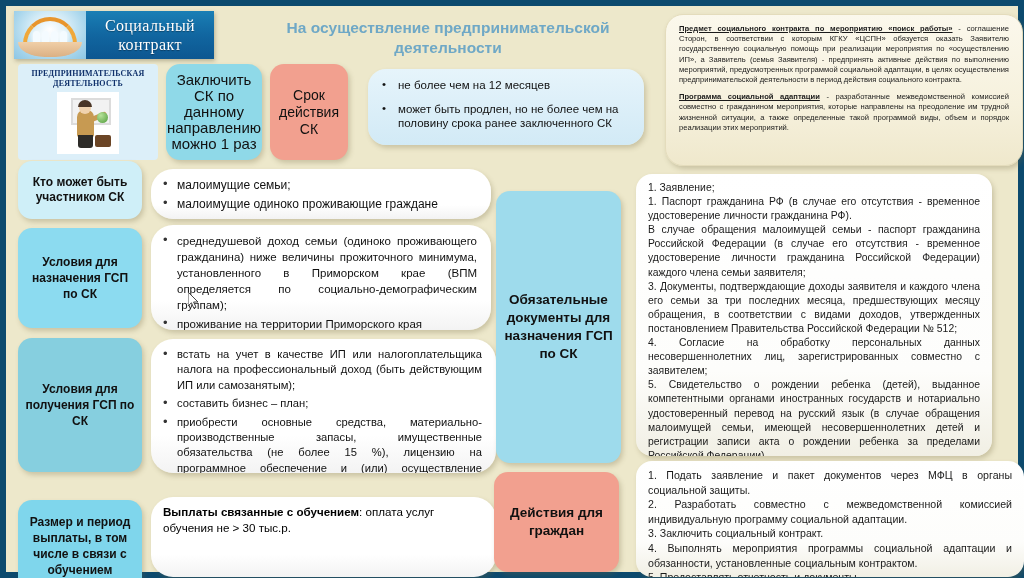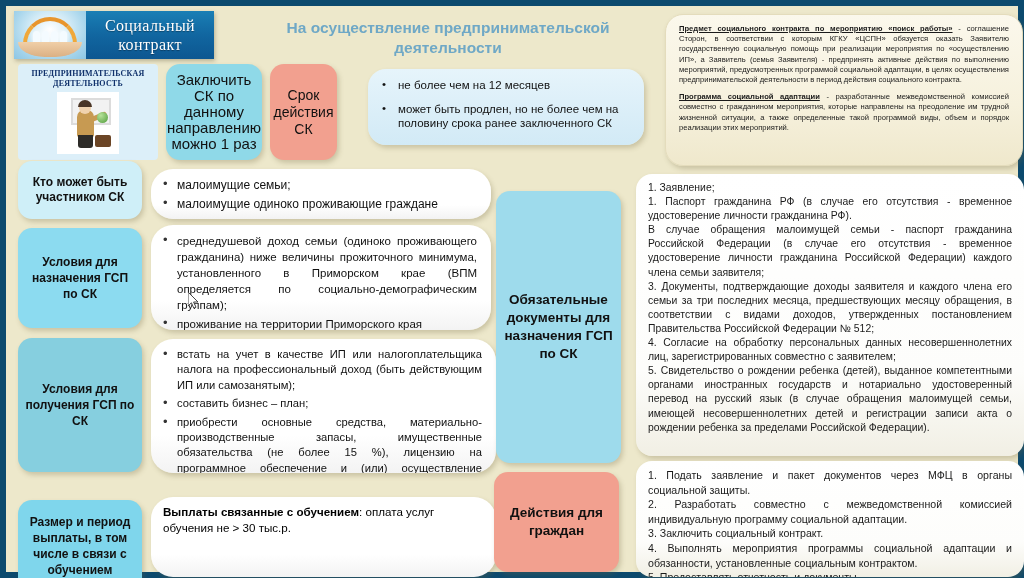--- a/index.html
+++ b/index.html
@@ -223,21 +223,21 @@
       <div class="hair"></div>
       <div class="legs"></div>
       <div class="case"></div>
     </div>
   </div>
 
   <div class="card shadow lbl" style="left:160px; top:58px; width:96px; height:96px; background:#8FD9E8; font-size:15px; line-height:16px; font-weight:400;">
     <span>Заключить СК по данному направлению можно 1 раз</span>
   </div>
 
-  <div class="card shadow lbl" style="left:264px; top:58px; width:67px; height:96px; background:#F2A08F; font-size:14px; line-height:17px; font-weight:400;">
+  <div class="card shadow lbl" style="left:264px; top:58px; width:78px; height:96px; background:#F2A08F; font-size:14px; line-height:17px; font-weight:400;">
     <span>Срок действия СК</span>
   </div>
 
   <div class="card shadow" style="left:362px; top:63px; width:276px; height:76px; background:linear-gradient(180deg,#E6F4FB,#D2EAF6); border-radius:18px; padding:9px 12px 0 8px;">
     <ul style="list-style:none; font-size:11.5px; line-height:14px; color:#111;">
       <li style="position:relative; padding-left:22px; margin-bottom:10px;">
         <span style="position:absolute;left:6px;top:-1px;">•</span>
         <span>не более чем на 12 месяцев</span>
       </li>
       <li style="position:relative; padding-left:22px;">
@@ -297,21 +297,21 @@
   </div>
 
   <div class="card shadow lbl" style="left:490px; top:185px; width:125px; height:272px; background:#9EDBEC; font-size:13.5px; line-height:18px;">
     <span>Обязательные документы для назначения ГСП по СК</span>
   </div>
 
   <div class="card shadow lbl" style="left:488px; top:466px; width:125px; height:100px; background:#F2A08F; font-size:13.5px; line-height:18px;">
     <span>Действия для граждан</span>
   </div>
 
-  <div class="doc-card shadow" style="position:absolute; left:630px; top:168px; width:388px; height:282px; font-size:10.4px; line-height:14.1px;">
+  <div class="doc-card shadow" style="position:absolute; left:630px; top:168px; width:356px; height:282px; font-size:10.4px; line-height:14.1px;">
     <p>1. Заявление;</p>
     <p>1. Паспорт гражданина РФ (в случае его отсутствия - временное удостоверение личности гражданина РФ).</p>
     <p>В случае обращения малоимущей семьи - паспорт гражданина Российской Федерации (в случае его отсутствия - временное удостоверение личности гражданина Российской Федерации) каждого члена семьи заявителя;</p>
     <p>3. Документы, подтверждающие доходы заявителя и каждого члена его семьи за три последних месяца, предшествующих месяцу обращения, в соответствии с видами доходов, утвержденных постановлением Правительства Российской Федерации № 512;</p>
     <p>4. Согласие на обработку персональных данных несовершеннолетних лиц, зарегистрированных совместно с заявителем;</p>
     <p>5. Свидетельство о рождении ребенка (детей), выданное компетентными органами иностранных государств и нотариально удостоверенный перевод на русский язык (в случае обращения малоимущей семьи, имеющей несовершеннолетних детей и регистрации записи акта о рождении ребенка за пределами Российской Федерации).</p>
   </div>
 
   <div class="doc-card shadow" style="position:absolute; left:630px; top:455px; width:388px; height:116px; font-size:10.6px; line-height:14.6px;">
     <p>1. Подать заявление и пакет документов через МФЦ в органы социальной защиты.</p>

